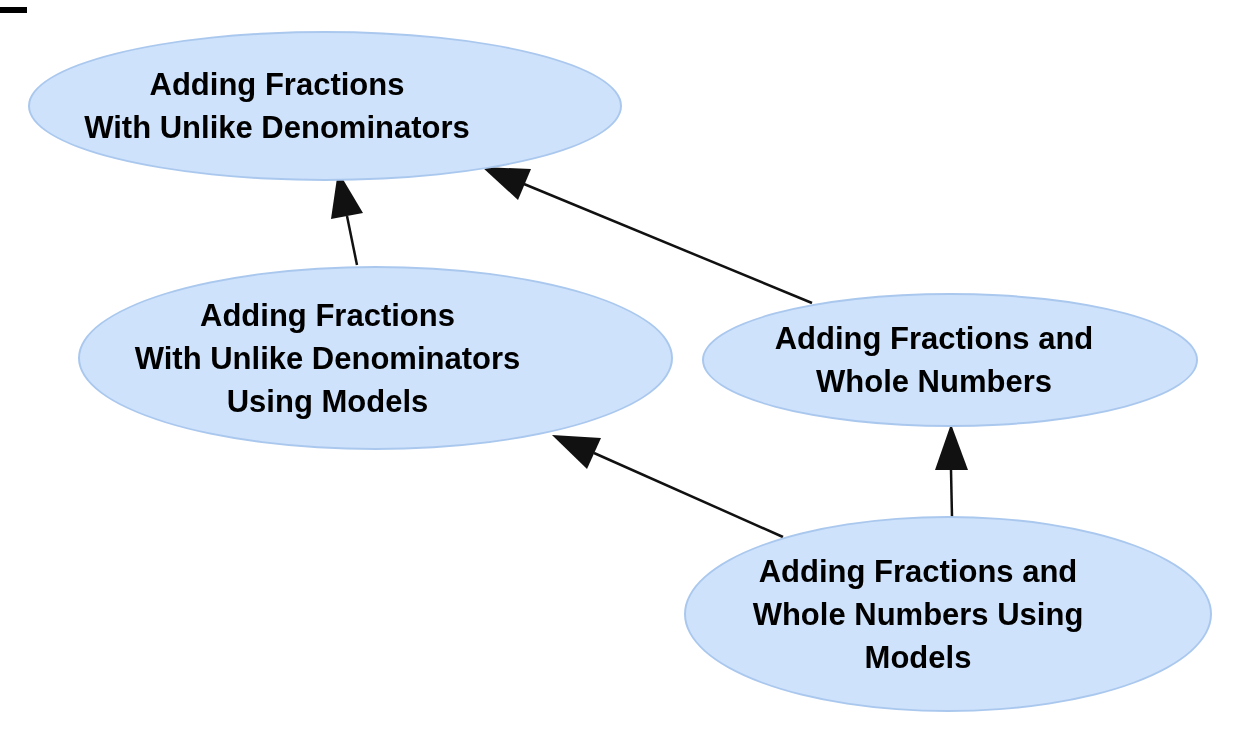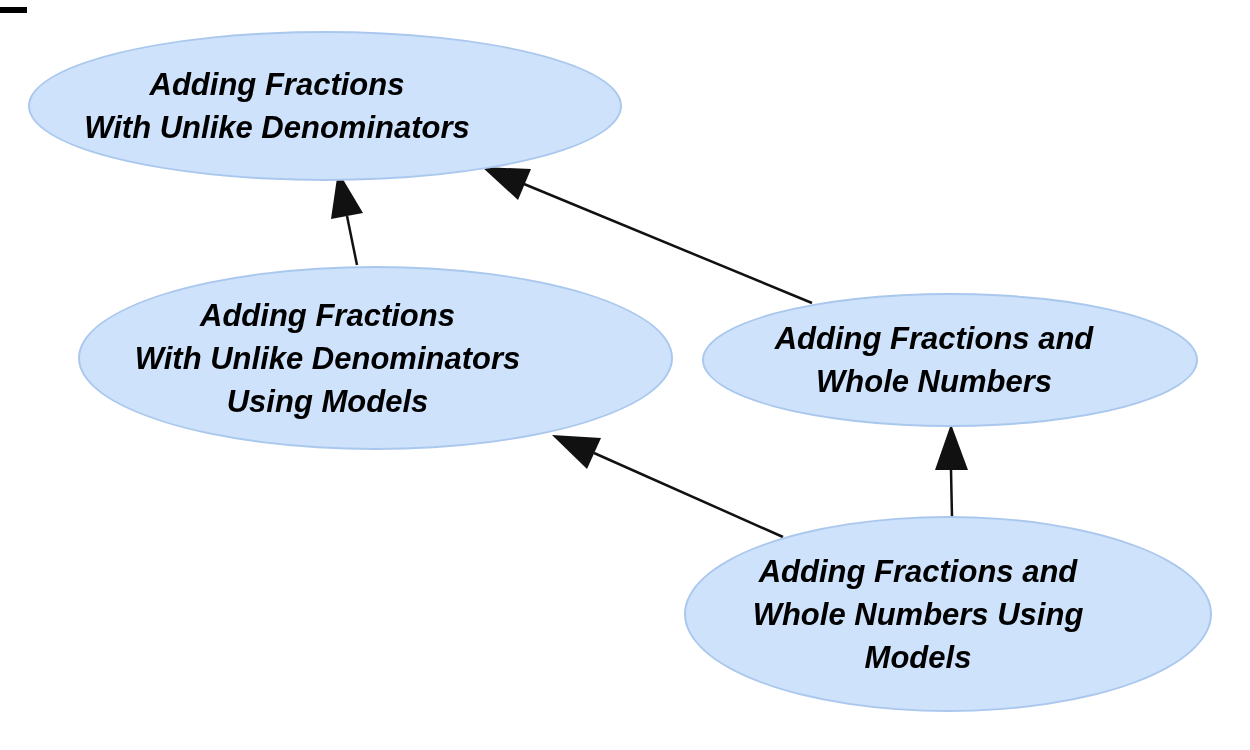--- a/index.html
+++ b/index.html
@@ -16,21 +16,20 @@
   }
   .node {
     position: absolute;
     border-radius: 50%;
     background: var(--node-fill, #cfe2fb);
     border: 2px solid var(--node-border, #aac8ee);
     box-sizing: border-box;
     display: flex;
     align-items: center;
     justify-content: center;
-    font-style: italic;
   }
   .node-label {
     white-space: pre-line;
     text-align: center;
     font-weight: bold;
     font-size: 31px;
     line-height: 43px;
     color: var(--text-color, #000000);
     letter-spacing: 0px;
   }

